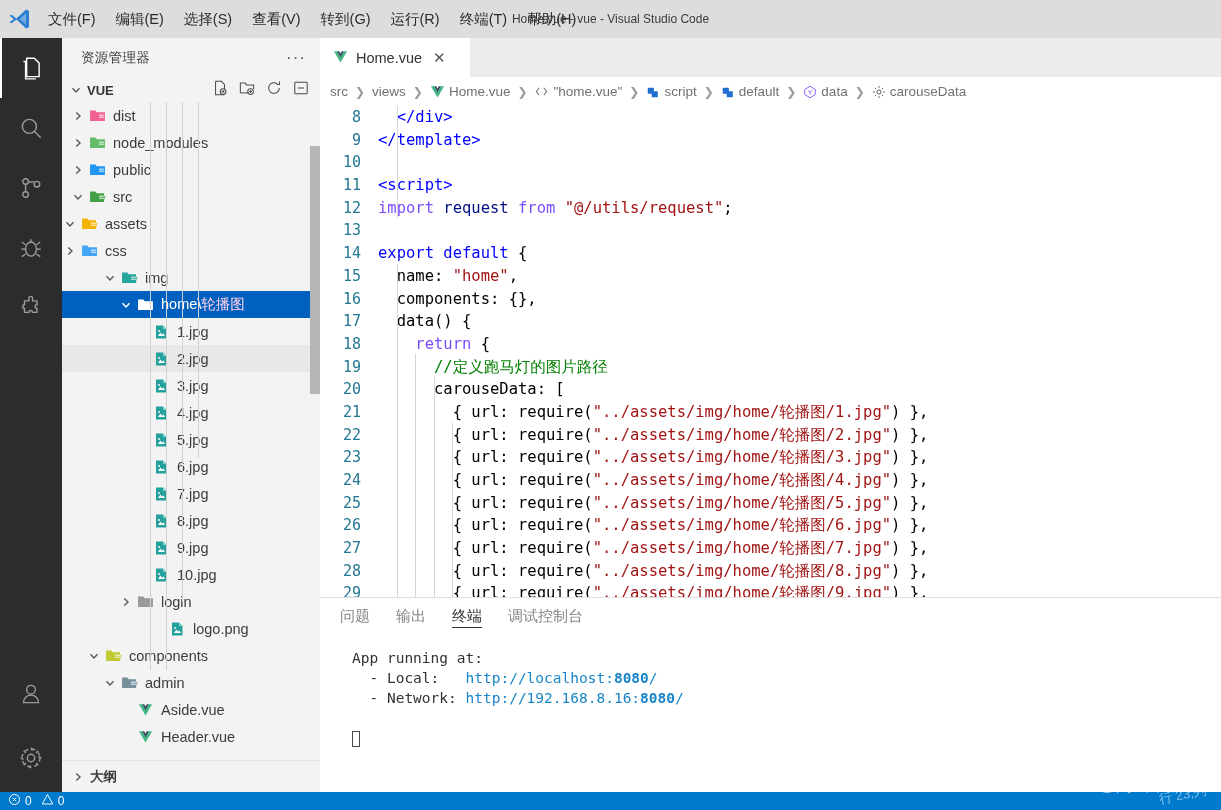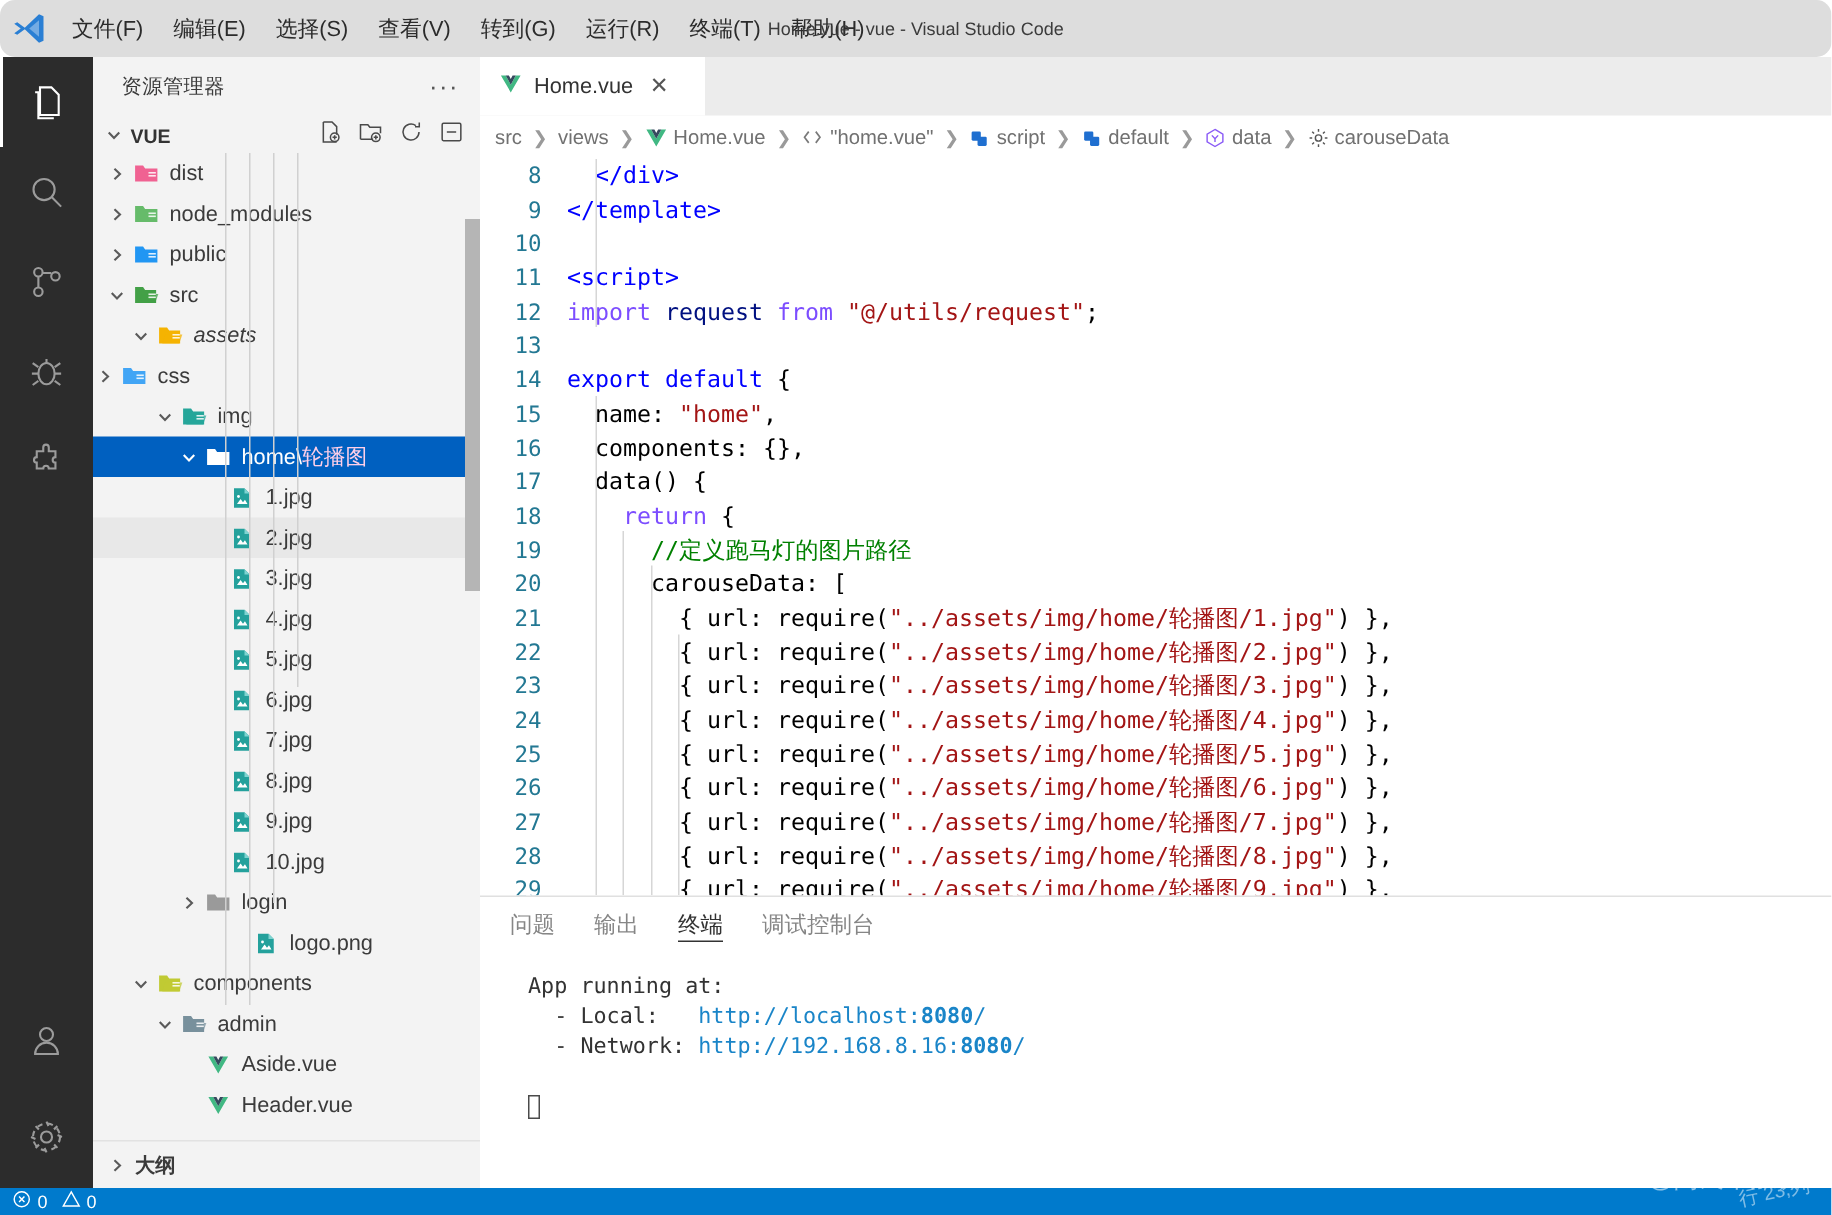--- a/index.html
+++ b/index.html
@@ -9,21 +9,21 @@
     font-family: "Liberation Sans", "DejaVu Sans", sans-serif;
     background: #ffffff;
     -webkit-font-smoothing: antialiased;
   }
   #app { position: relative; width: 1221px; height: 810px; }
 
   
   .titlebar {
     position: absolute; top: 0; left: 0; width: 1221px; height: 38px;
     background: #dddddd;
-    display: flex; align-items: center; border-radius: 10px;
+    display: flex; align-items: center;
   }
   .vs-logo { width: 38px; height: 38px; display: flex; align-items: center; justify-content: center; }
   .menu-items { display: flex; align-items: center; height: 38px; }
   .menu-item {
     font-size: 14.5px; color: #2b2b2b; padding: 0 10px; height: 38px;
     display: flex; align-items: center; cursor: default; white-space: nowrap;
   }
   .window-title {
     position: absolute; left: 0; right: 0; top: 0; height: 38px;
     display: flex; align-items: center; justify-content: center;
@@ -368,21 +368,21 @@
           <span class="ficon">
             <svg width="17" height="17" viewBox="0 0 16 16">
               <path d="M1 13.2 V3.2 H6 L7.3 5 H14.2 V13.2 Z" fill="#43a047"></path>
               <path d="M3 13.2 L5 7.6 H15.6 L13.6 13.2 Z" fill="#43a047" opacity="0.72"></path>
               <rect x="9.4" y="7.2" width="4.6" height="1" fill="#ffffff" opacity="0.85"></rect>
               <rect x="9.4" y="9.1" width="4.6" height="1" fill="#ffffff" opacity="0.85"></rect>
             </svg>
           </span>
           <span class="label">src</span>
         </div>
-        <div class="row" style="padding-left: 24px; font-style: italic;">
+        <div class="row" style="">
           <span class="twisty">
             <svg width="12" height="12" viewBox="0 0 12 12">
               <path d="M2.5 4.3 L6 8 L9.5 4.3" stroke="#5a5a5a" fill="none" stroke-width="1.4"></path>
             </svg>
           </span>
           <span class="ficon">
             <svg width="17" height="17" viewBox="0 0 16 16">
               <path d="M1 13.2 V3.2 H6 L7.3 5 H14.2 V13.2 Z" fill="#f5b301"></path>
               <path d="M3 13.2 L5 7.6 H15.6 L13.6 13.2 Z" fill="#f5b301" opacity="0.72"></path>
               <rect x="9.4" y="7.2" width="4.6" height="1" fill="#ffffff" opacity="0.85"></rect>

